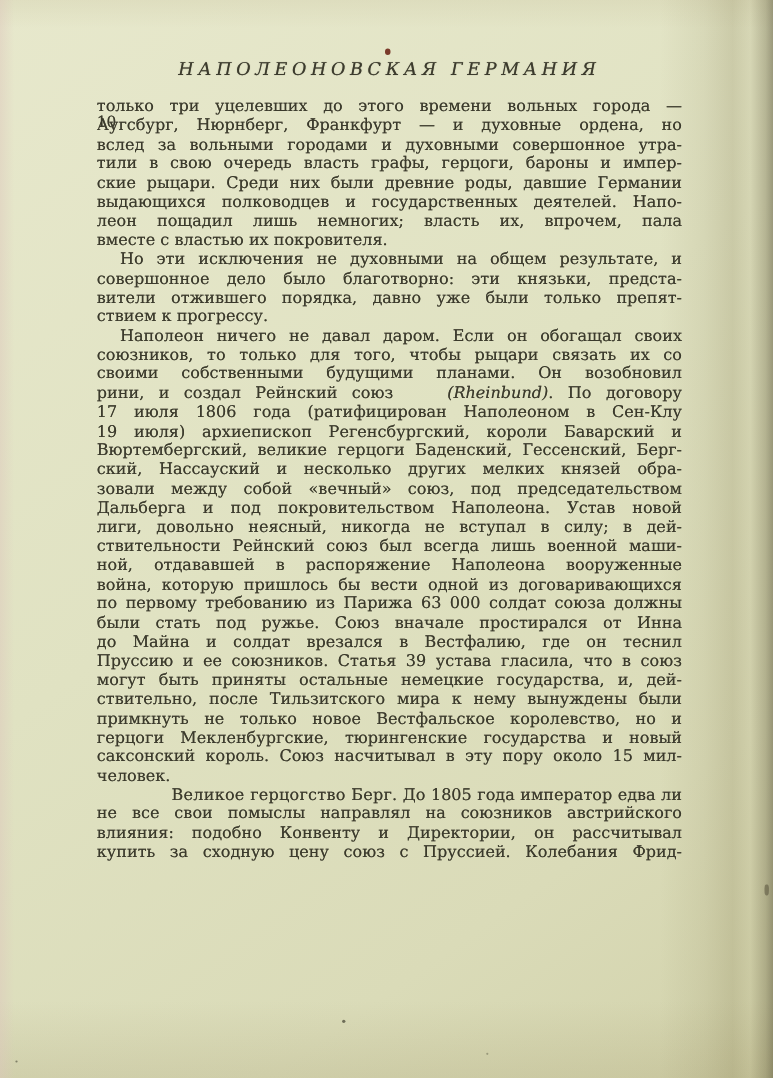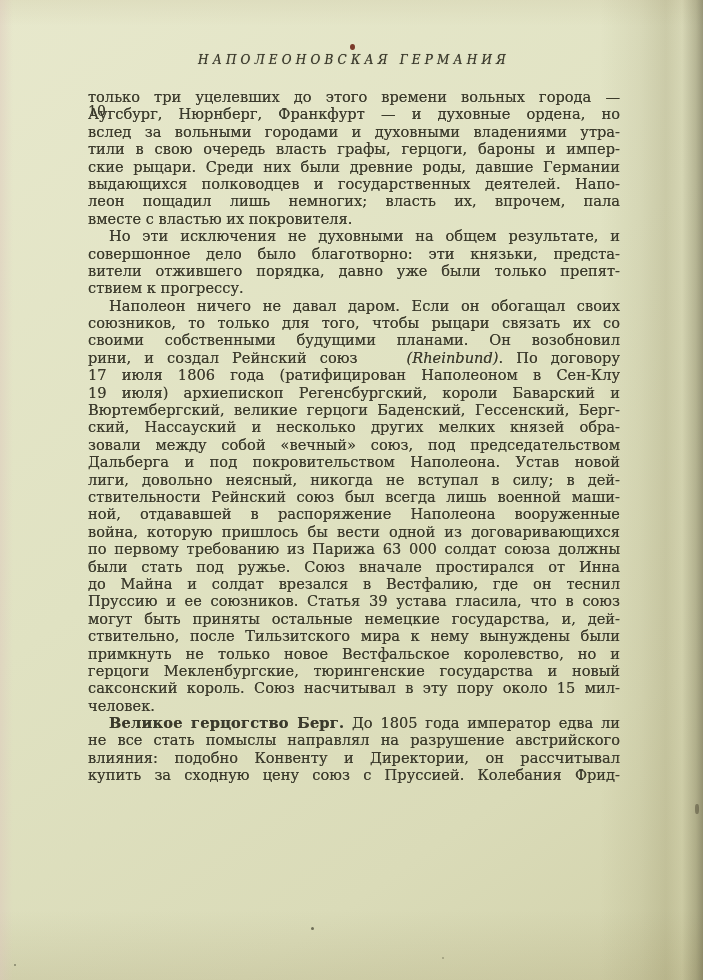--- a/index.html
+++ b/index.html
@@ -24,21 +24,21 @@
     color: #3b3a2c;
     text-shadow: 0 0 0.6px rgba(59,58,44,0.7);
     margin-top: 48px;
   }
   .runhead {
     position: absolute;
     left: 88px; top: 53px;
     width: 532px;
     text-align: center;
     font-style: italic;
-    font-size: 12px;
+    font-size: 16px;
     letter-spacing: 4.2px;
     color: #3c3b2d;
     text-shadow: 0 0 0.7px rgba(59,58,44,0.75);
     white-space: nowrap;
   }
   .textblock {
     position: absolute;
     left: 88px; top: 88px;
     width: 532px;
     font-size: 14.6px;
@@ -48,21 +48,21 @@
   }
   .para { margin: 0; }
   .line {
     text-align: justify;
     text-align-last: justify;
     height: 17.4px;
     overflow: hidden;
   }
   .line.end { text-align-last: left; }
   .para.indent .line:first-child { text-indent: 21px; }
-  .line b { font-weight: bold; letter-spacing: 0.2px; }
+  .line b { font-weight: normal; letter-spacing: 0.2px; margin-left: 47px; }
   .line i { font-style: italic; margin-left: 36px; }
   .red-stain {
     position: absolute;
     left: 350px; top: 44px;
     width: 5px; height: 6px;
     border-radius: 50%;
     background: #6e2718;
     opacity: 0.9;
   }
   .speck { position: absolute; border-radius: 50%; background: #4a4a38; }
@@ -81,21 +81,21 @@
 </head>
 <body>
 
 <div class="page">
   <span class="pagenum">10</span>
   <span class="runhead">НАПОЛЕОНОВСКАЯ ГЕРМАНИЯ</span>
   <div class="textblock">
       <div class="para">
         <div class="line">только три уцелевших до этого времени вольных города —</div>
         <div class="line">Аугсбург, Нюрнберг, Франкфурт — и духовные ордена, но</div>
-        <div class="line">вслед за вольными городами и духовными владениями утра-</div>
+        <div class="line">вслед за вольными городами и духовными совершонное утра-</div>
         <div class="line">тили в свою очередь власть графы, герцоги, бароны и импер-</div>
         <div class="line">ские рыцари. Среди них были древние роды, давшие Германии</div>
         <div class="line">выдающихся полководцев и государственных деятелей. Напо-</div>
         <div class="line">леон пощадил лишь немногих; власть их, впрочем, пала</div>
         <div class="line end">вместе с властью их покровителя.</div>
       </div>
       <div class="para indent">
         <div class="line">Но эти исключения не духовными на общем результате, и</div>
         <div class="line">совершонное дело было благотворно: эти князьки, предста-</div>
         <div class="line">вители отжившего порядка, давно уже были только препят-</div>
@@ -122,21 +122,21 @@
         <div class="line">Пруссию и ее союзников. Статья 39 устава гласила, что в союз</div>
         <div class="line">могут быть приняты остальные немецкие государства, и, дей-</div>
         <div class="line">ствительно, после Тильзитского мира к нему вынуждены были</div>
         <div class="line">примкнуть не только новое Вестфальское королевство, но и</div>
         <div class="line">герцоги Мекленбургские, тюрингенские государства и новый</div>
         <div class="line">саксонский король. Союз насчитывал в эту пору около 15 мил-</div>
         <div class="line end">человек.</div>
       </div>
       <div class="para indent">
         <div class="line"><b>Великое герцогство Берг.</b> До 1805 года император едва ли</div>
-        <div class="line">не все стать помыслы направлял на разрушение австрийского</div>
+        <div class="line">не все свои помыслы направлял на союзников австрийского</div>
         <div class="line">влияния: подобно Конвенту и Директории, он рассчитывал</div>
         <div class="line">купить за сходную цену союз с Пруссией. Колебания Фрид-</div>
       </div>
     </div>
   <div class="red-stain"></div>
   <div class="speck s1"></div>
   <div class="speck s2"></div>
   <div class="speck s3"></div>
   <div class="edge-mark"></div>
 </div>

